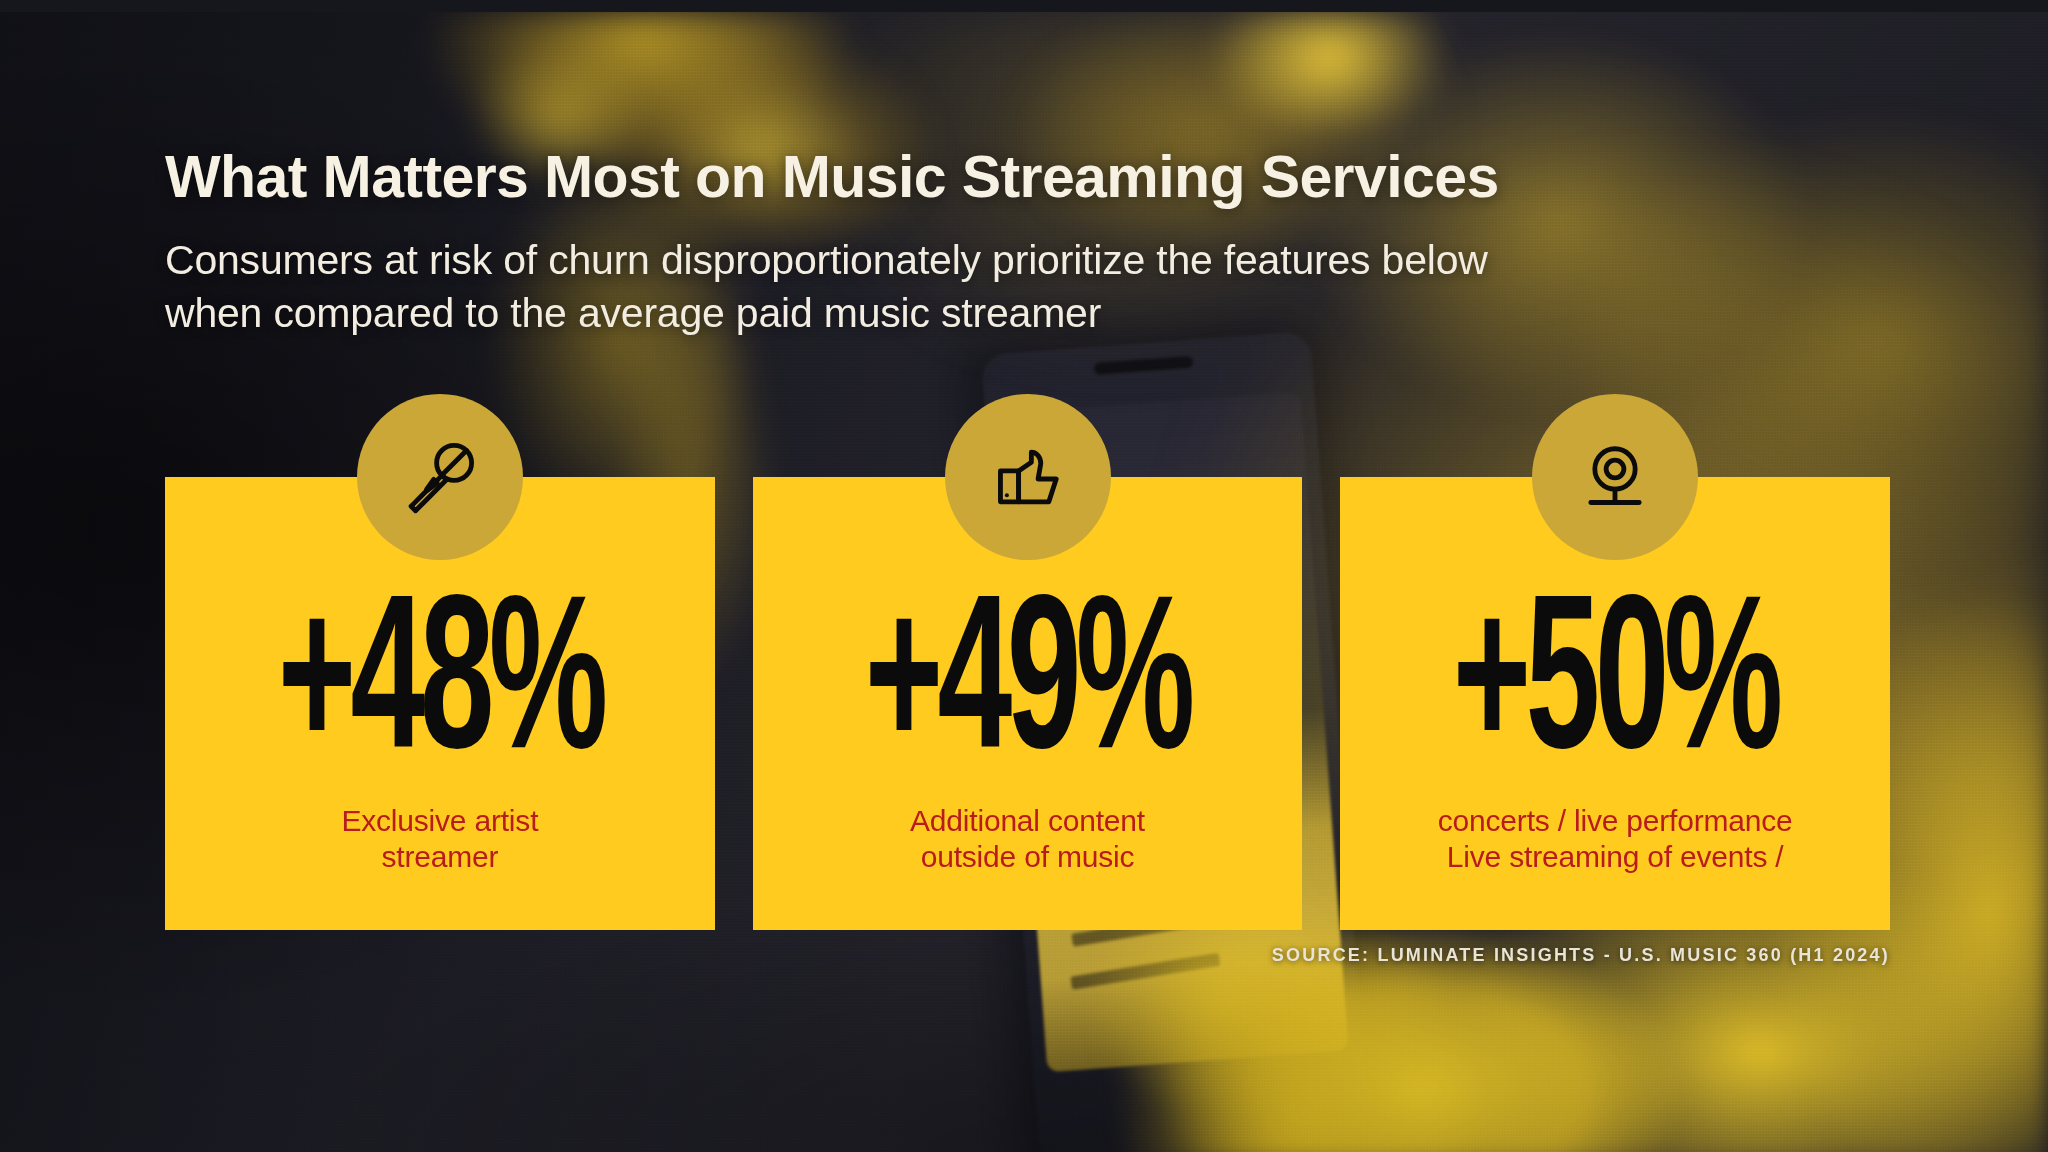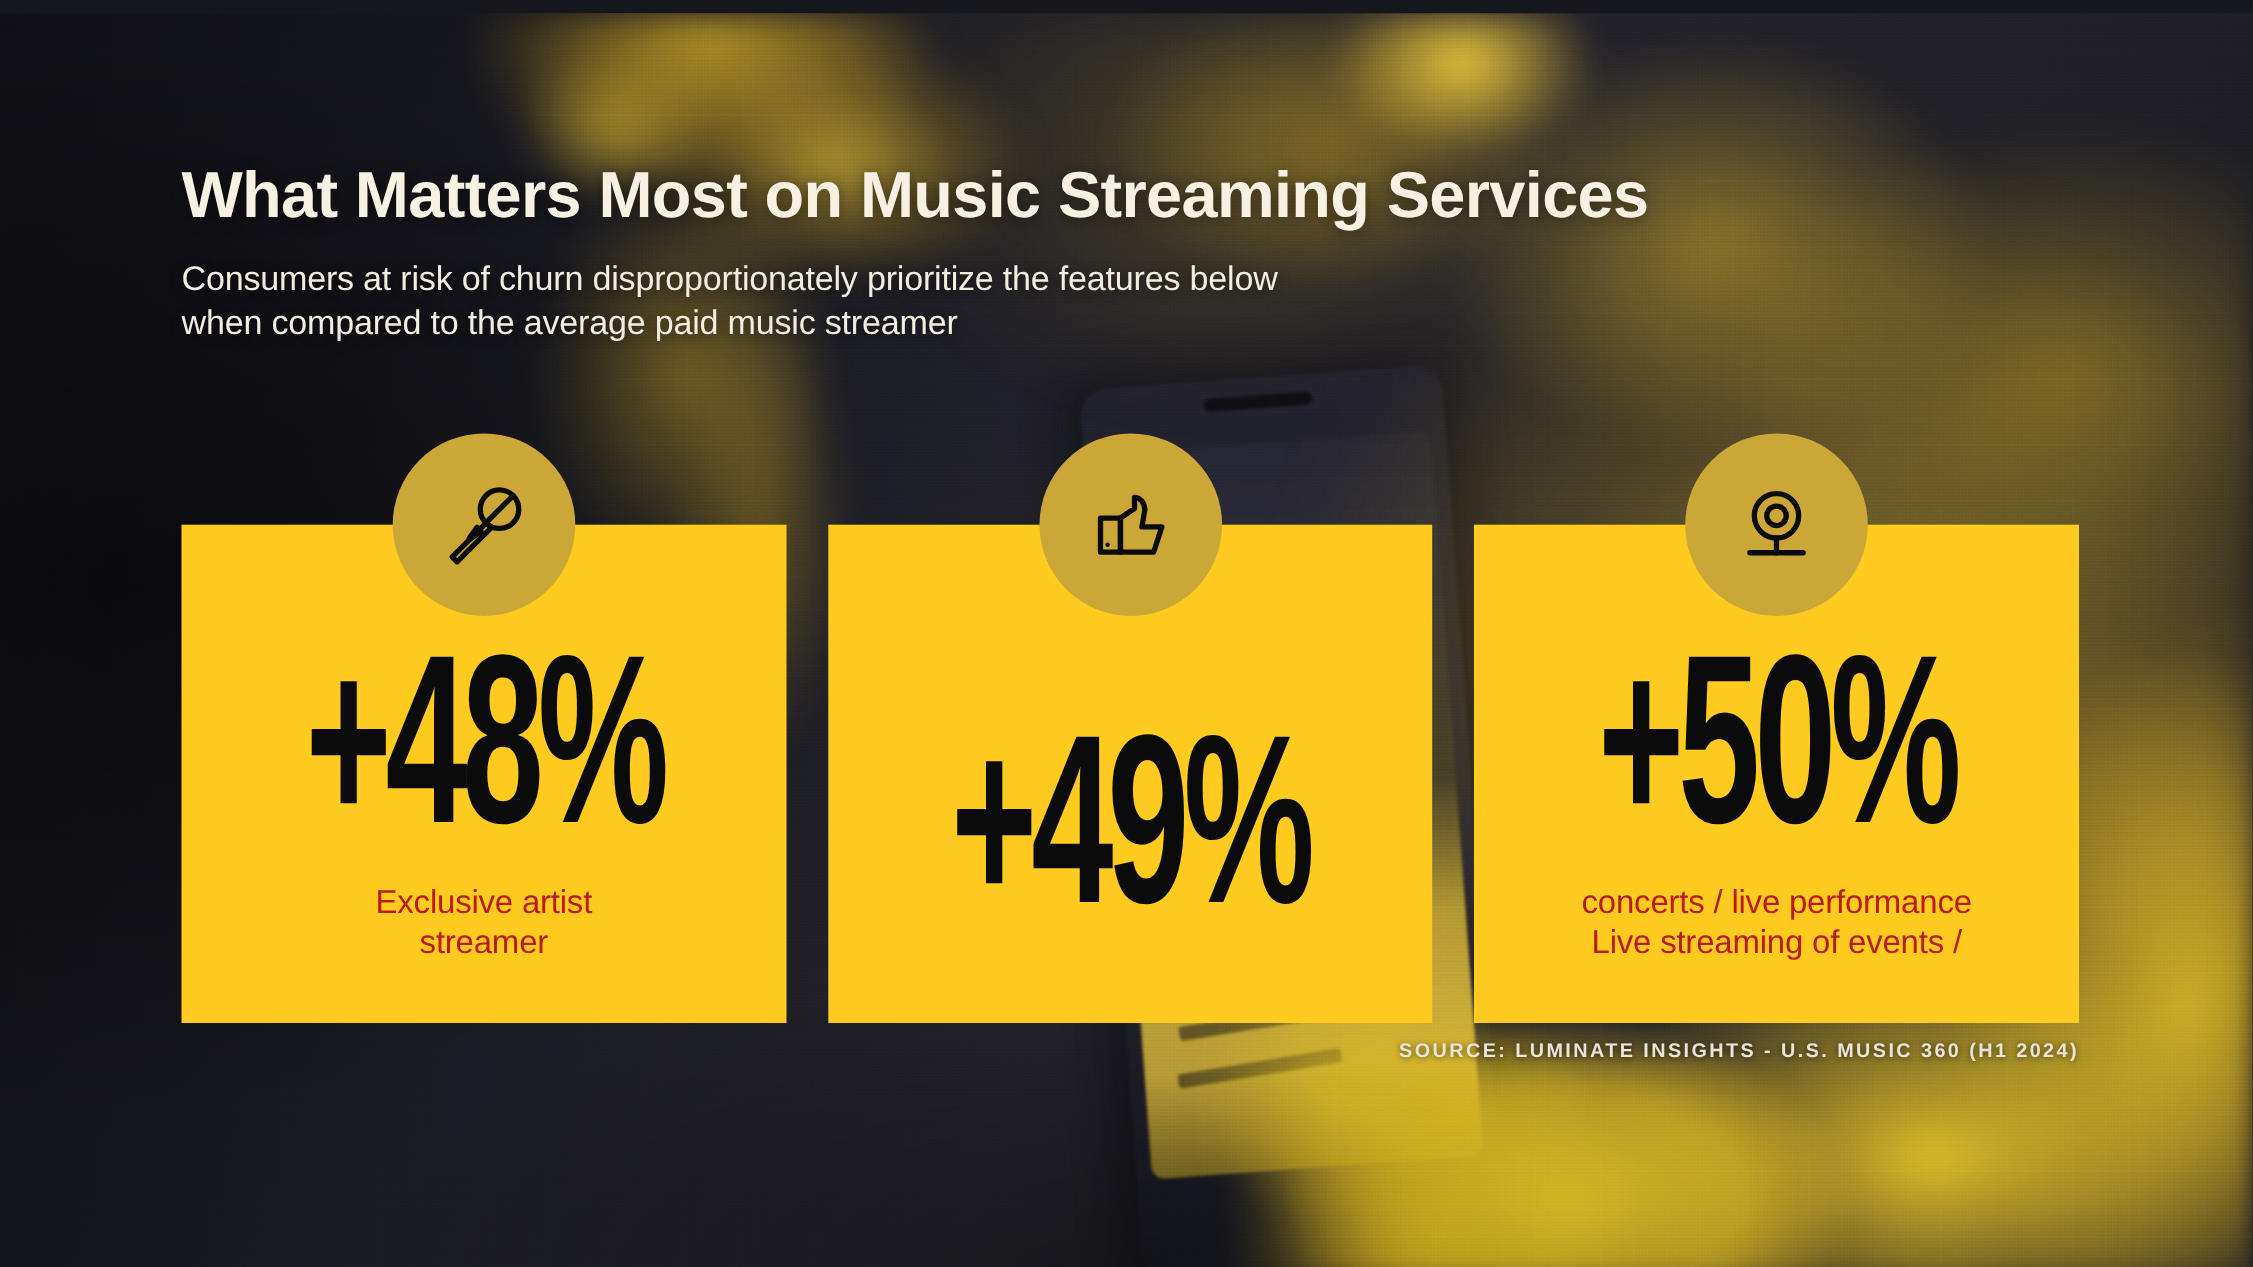--- a/index.html
+++ b/index.html
@@ -125,21 +125,21 @@
     letter-spacing: -0.6px;
     line-height: 1.05;
     text-shadow: 0 2px 14px rgba(0,0,0,0.45);
   }
 
   .subhead {
     position: absolute;
     left: 165px; top: 222px;
     width: 1500px;
     color: #F2EDE0;
-    font-size: 31px;
+    font-size: 41px;
     font-weight: normal;
     line-height: 1.30;
     letter-spacing: -0.2px;
     text-shadow: 0 2px 12px rgba(0,0,0,0.45);
   }
   .subhead .sub-line { display: block; white-space: nowrap; }
 
   
   .cards {
     position: absolute;
@@ -260,20 +260,24 @@
 
     <div class="card">
       <div class="icon-badge">
         <svg width="86" height="86" viewBox="0 0 64 64" fill="none" stroke="#0B0B0B" stroke-width="3.6" stroke-linecap="round" stroke-linejoin="round">
           <path d="M25 27.5 L25 50.5 L47.5 50.5 L53 33.5 L39.5 33.5 L41.5 22 C41.5 17.5 38.5 13.5 34.5 13.5 L34.5 21 Z"></path>
           <rect x="11.5" y="27.5" width="13.5" height="23"></rect>
           <circle cx="16.3" cy="45.6" r="1.5" fill="#0B0B0B" stroke="none"></circle>
         </svg>
       </div>
       <div class="stat">+49%</div>
+      <div class="caption">
+        <span class="cap-line">Additional content</span>
+        <span class="cap-line">outside of music</span>
+      </div>
     </div>
 
     <div class="card">
       <div class="icon-badge">
         <svg width="86" height="86" viewBox="0 0 64 64" fill="none" stroke="#0B0B0B" stroke-width="3.6" stroke-linecap="round" stroke-linejoin="round">
           <circle cx="32" cy="26" r="15"></circle>
           <circle cx="32" cy="26" r="6.6"></circle>
           <line x1="32" y1="41" x2="32" y2="51"></line>
           <line x1="14" y1="51" x2="50" y2="51"></line>
         </svg>

